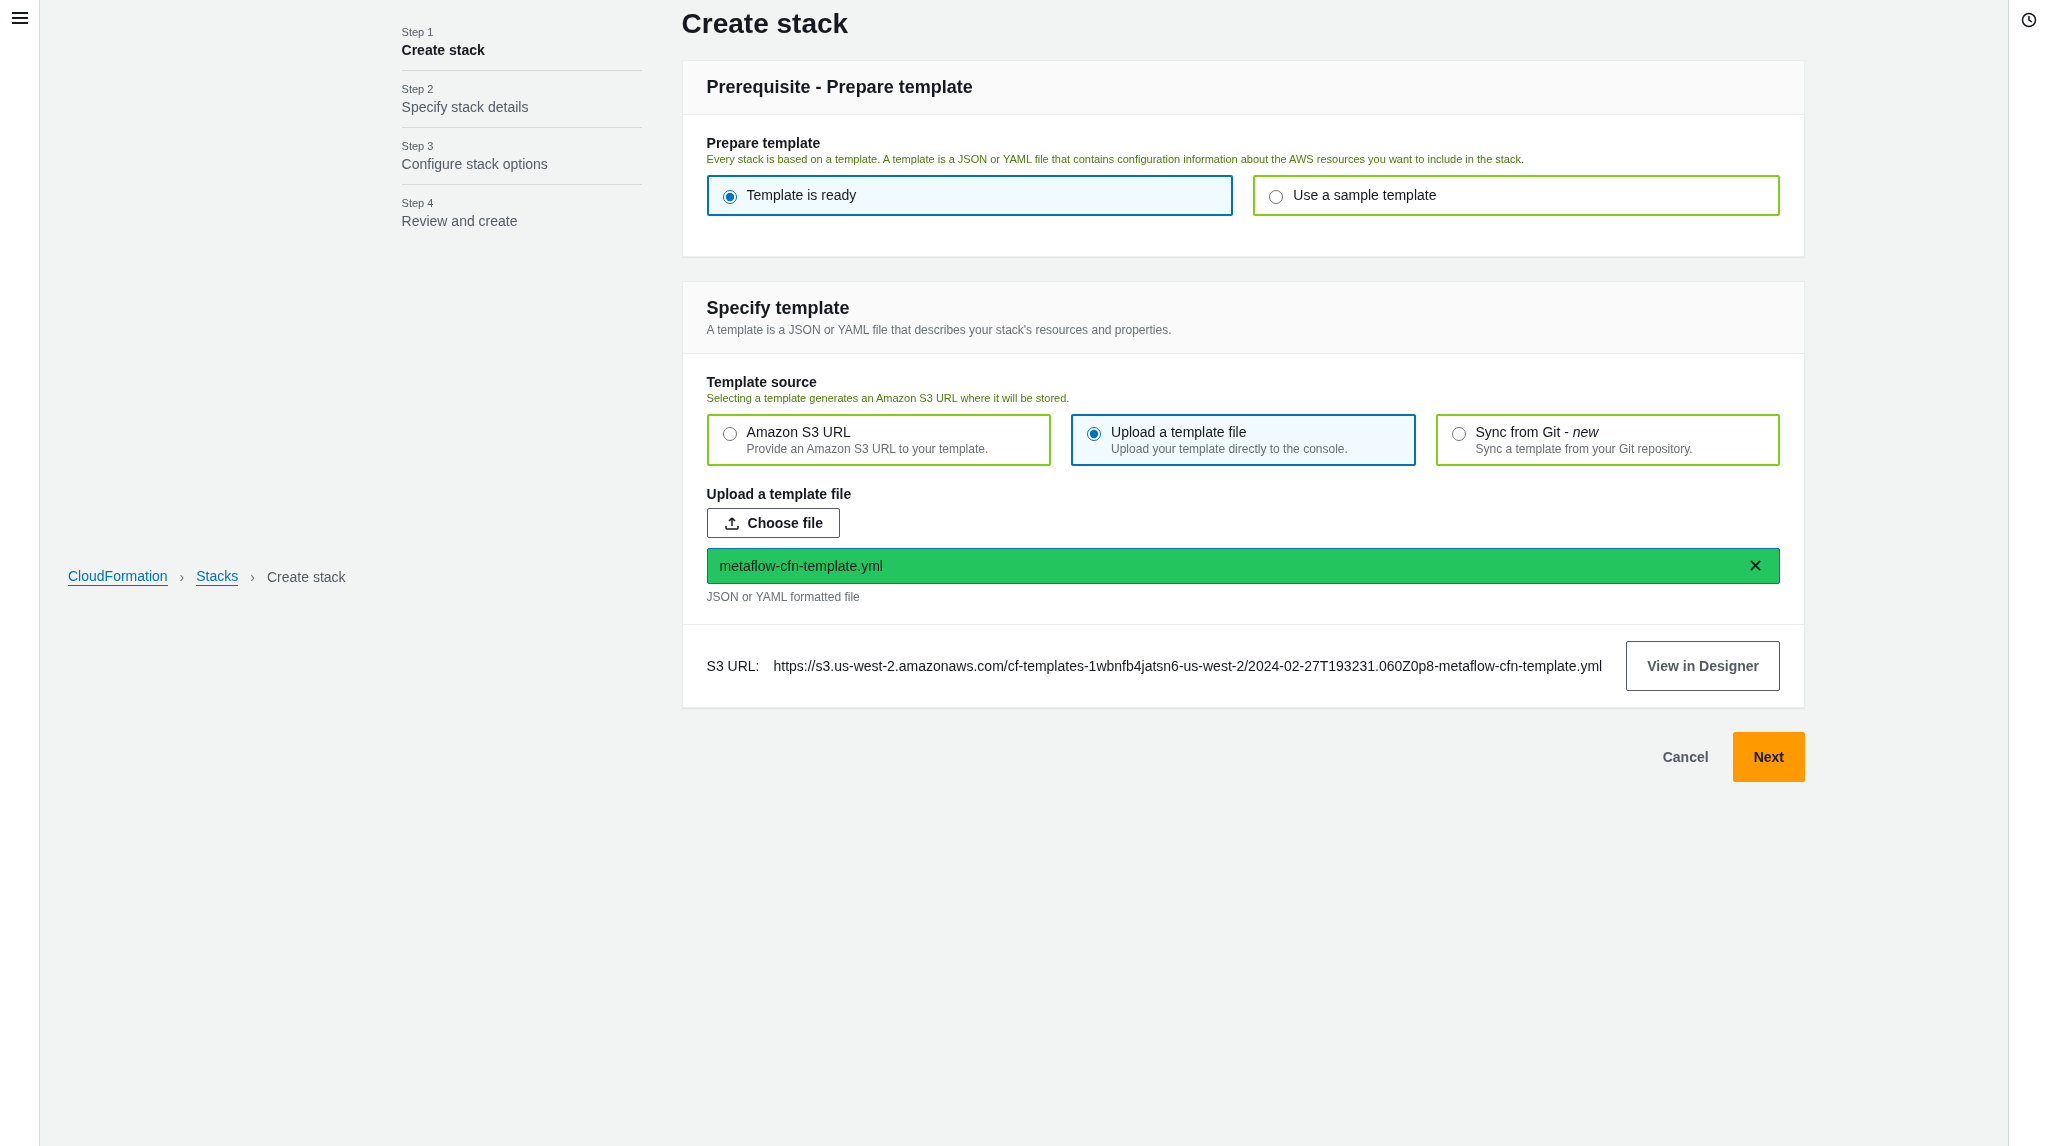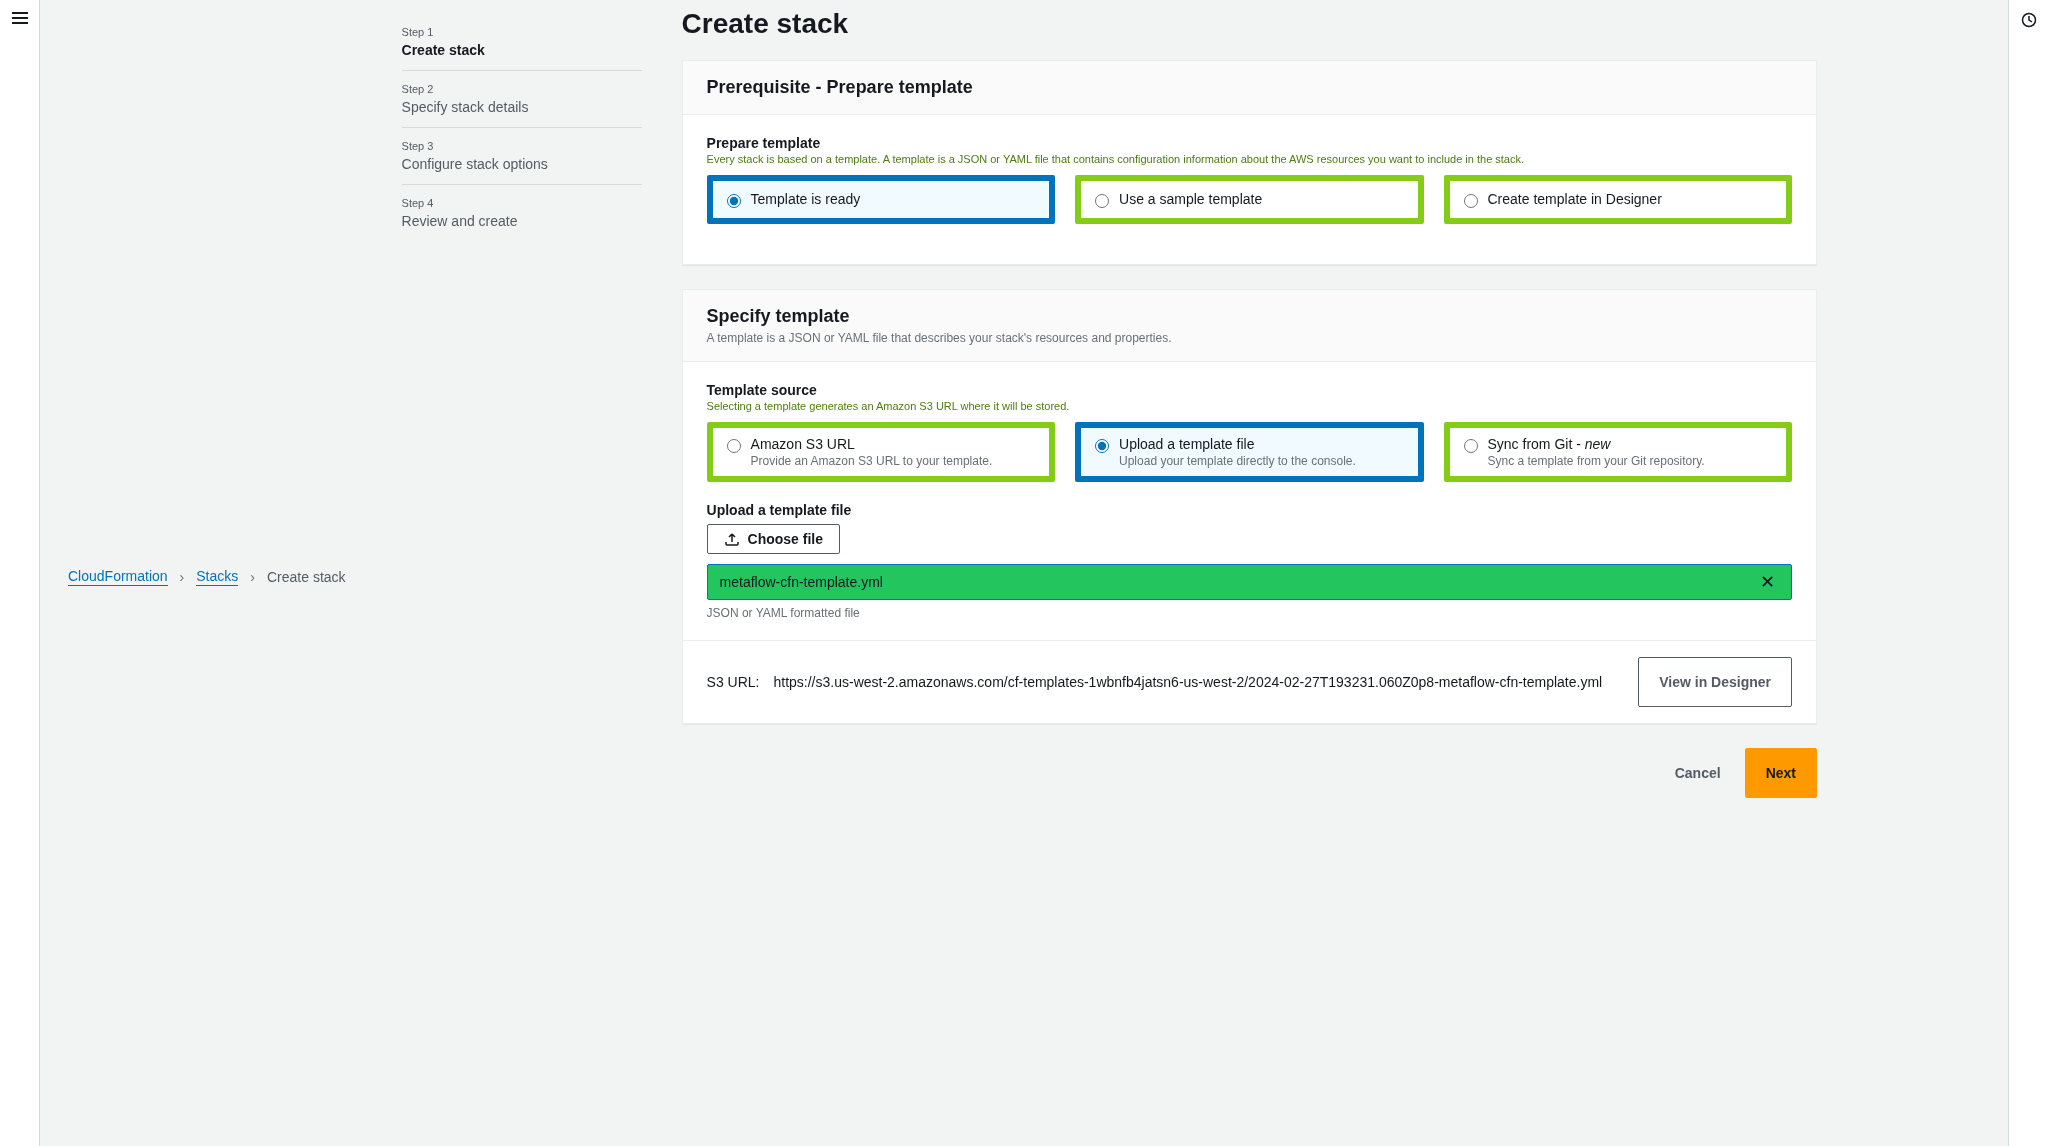--- a/index.html
+++ b/index.html
@@ -141,21 +141,21 @@
       font-size: 11px;
       color: #4d7c0f;
       margin-bottom: 10px;
     }
     .radio-row {
       display: flex;
       gap: 20px;
     }
     .radio-card {
       flex: 1;
-      border: 6px solid #84cc16;
+      border: 2px solid #84cc16;
       border-radius: 2px;
       padding: 10px 14px;
       display: flex;
       align-items: flex-start;
       gap: 10px;
       cursor: pointer;
       background: #ffffff;
     }
     .radio-card.selected {
       border-color: #0073bb;
@@ -234,21 +234,21 @@
       font-size: 12px;
       color: #687078;
       margin-top: 6px;
     }
     .s3-footer {
       border-top: 1px solid #eaeded;
       padding: 16px 24px;
       display: flex;
       align-items: center;
       justify-content: space-between;
-      gap: 36px;
+      gap: 24px;
     }
     .s3-footer .s3-left {
       display: flex;
       gap: 14px;
       align-items: baseline;
       font-size: 14px;
       flex: 1;
       min-width: 0;
     }
     .s3-footer .s3-label {
@@ -345,26 +345,20 @@
               <label class="radio-card selected">
                 <input type="radio" name="prep" checked="" style="">
                 <div class="rc-body">
                   <div class="rc-title">Template is ready</div>
                 </div>
               </label>
               <label class="radio-card">
                 <input type="radio" name="prep" style="">
                 <div class="rc-body">
                   <div class="rc-title">Use a sample template</div>
-                </div>
-              </label>
-              <label class="radio-card">
-                <input type="radio" name="prep" style="">
-                <div class="rc-body">
-                  <div class="rc-title">Create template in Designer</div>
                 </div>
               </label>
             </div>
           </div>
         </div>
       </section>
 
       <section class="panel">
         <div class="panel-header">
           <h2>Specify template</h2>

